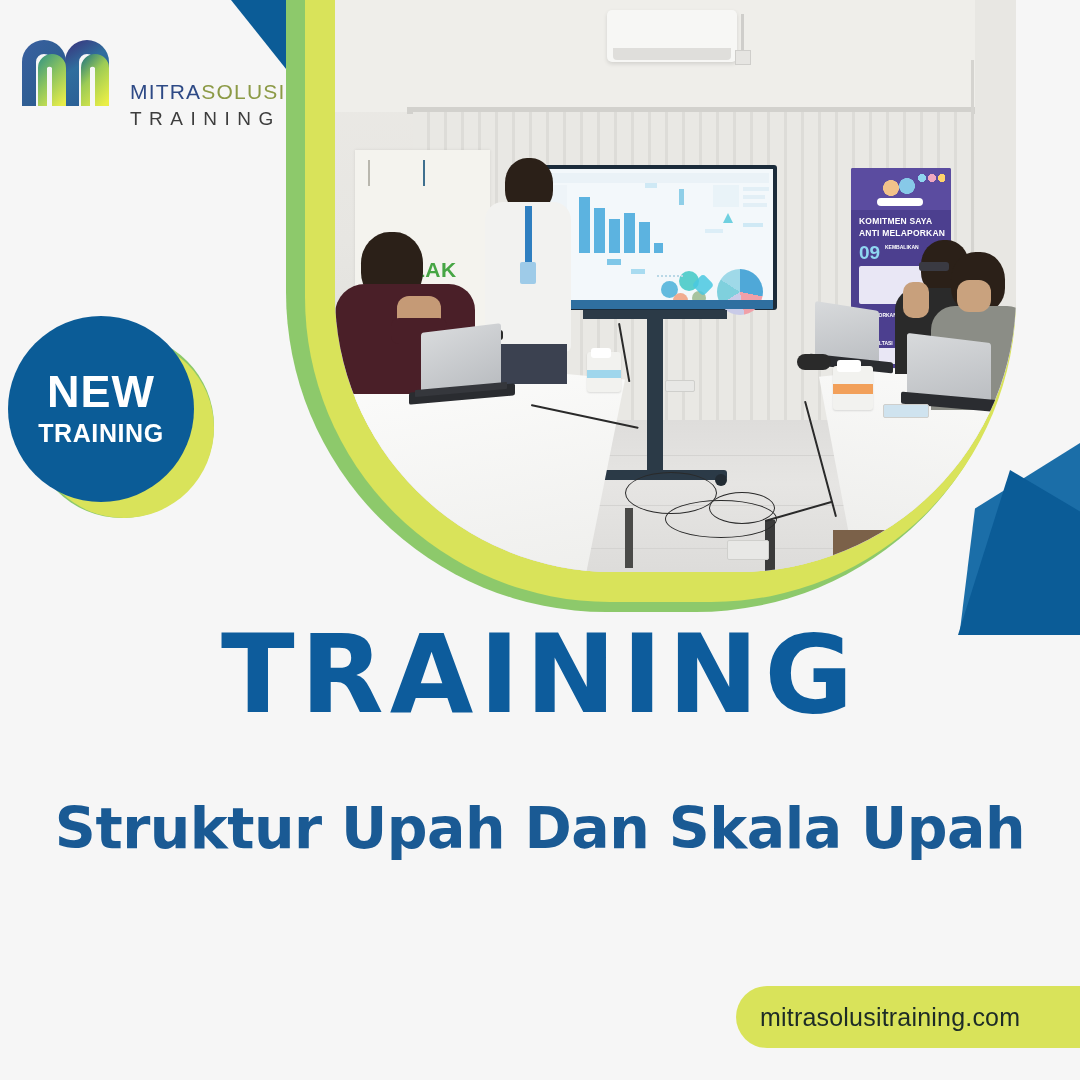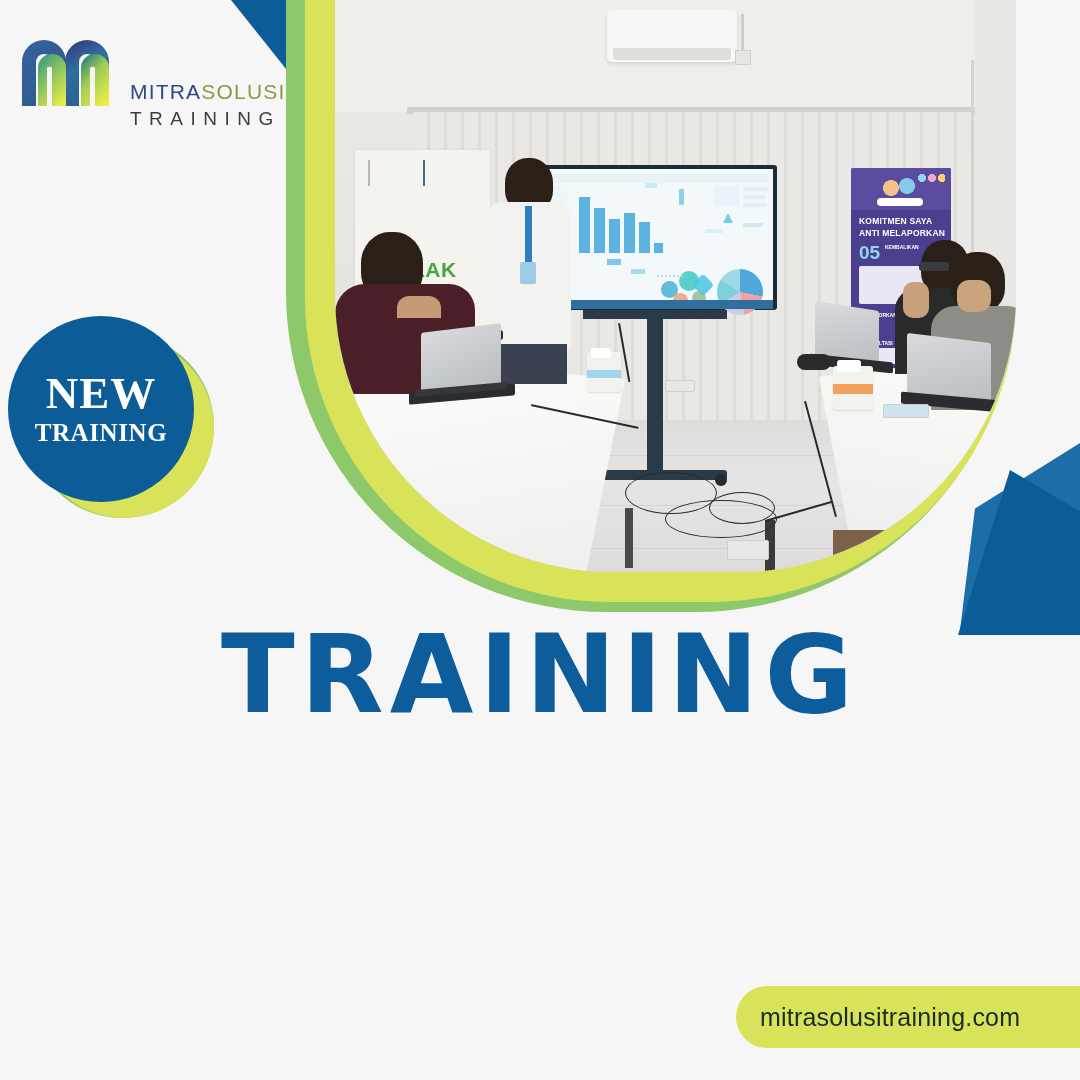--- a/index.html
+++ b/index.html
@@ -131,21 +131,21 @@
   .tiss-band{position:absolute;background:#f2a05a;}
   .cable{position:absolute;border:1.5px solid #2a2a2a;border-radius:50%;background:transparent;}
   .cable-l{position:absolute;background:#2a2a2a;height:2px;transform-origin:left center;border-radius:2px;}
   .strip{position:absolute;background:#e8e8e6;border:1px solid #cfcfcc;border-radius:2px;}
 
   
   .badge-wrap{position:absolute;left:8px;top:316px;width:210px;height:250px;}
   .badge-back{position:absolute;left:26px;top:22px;width:180px;height:180px;border-radius:50%;background:#d9e35a;}
   .badge-back2{position:absolute;left:22px;top:18px;width:184px;height:184px;border-radius:50%;background:#8dc96b;z-index:0;}
   .badge-front{position:absolute;left:0px;top:0px;width:186px;height:186px;border-radius:50%;background:#0b5c97;
-     display:flex;flex-direction:column;align-items:center;justify-content:center;z-index:2;font-family:Liberation Serif, serif;}
+     display:flex;flex-direction:column;align-items:center;justify-content:center;z-index:2;}
   .badge-new{color:#fff;font-size:45px;font-weight:bold;line-height:.98;letter-spacing:1px;}
   .badge-tr{color:#fff;font-size:25px;font-weight:bold;letter-spacing:.6px;margin-top:4px;}
 
   
   .headline{
     position:absolute;left:0;top:612px;width:1080px;text-align:center;
     color:#0d5c9c;font-size:108px;font-weight:bold;letter-spacing:6px;
     font-family:"DejaVu Sans", sans-serif;
   }
   .subtitle{
@@ -257,21 +257,21 @@
       <div class="ph tv-wheel" style="left:250px;"></div>
       <div class="ph tv-wheel" style="left:380px;"></div>
 
       <div class="ph purple">
         <div class="pp-head"></div>
         <div class="pp-dots"></div>
         <div style="position:absolute;left:30px;top:6px;width:42px;height:26px;background:radial-gradient(circle 8px at 10px 14px,#f2c28a 98%,transparent),radial-gradient(circle 8px at 26px 12px,#87c9e8 98%,transparent);"></div>
         <div style="position:absolute;left:26px;top:30px;width:46px;height:8px;background:#fff;border-radius:4px;"></div>
         <div class="pp-t1">KOMITMEN SAYA</div>
         <div class="pp-t2">ANTI MELAPORKAN</div>
-        <div class="pp-num" style="left:8px;top:74px;">05</div>
+        <div class="pp-num" style="left:8px;top:74px;">09</div>
         <div class="pp-lbl" style="left:34px;top:76px;">KEMBALIKAN</div>
         <div class="pp-card" style="left:8px;top:98px;width:84px;height:38px;"></div>
         <div class="pp-num" style="left:62px;top:140px;">02</div>
         <div class="pp-lbl" style="left:10px;top:144px;">MELAPORKAN</div>
         <div class="pp-lbl" style="left:10px;top:172px;">KONSULTASI</div>
         <div class="pp-card" style="left:8px;top:180px;width:84px;height:16px;"></div>
       </div>
 
       <div class="ph tbl tbl-l"></div>
 
@@ -373,18 +373,19 @@
   <div class="badge-wrap">
     <div class="badge-back2"></div>
     <div class="badge-back"></div>
     <div class="badge-front">
       <div class="badge-new">NEW</div>
       <div class="badge-tr">TRAINING</div>
     </div>
   </div>
 
   <div class="headline">TRAINING</div>
+  <div class="subtitle">Struktur Upah Dan Skala Upah</div>
 
   <div class="pill">
     <span>mitrasolusitraining.com</span>
   </div>
 
 </div>
 
 </body></html>

